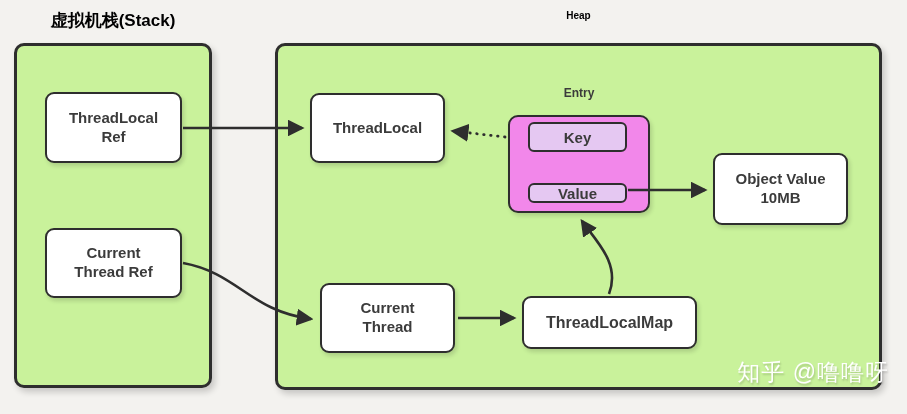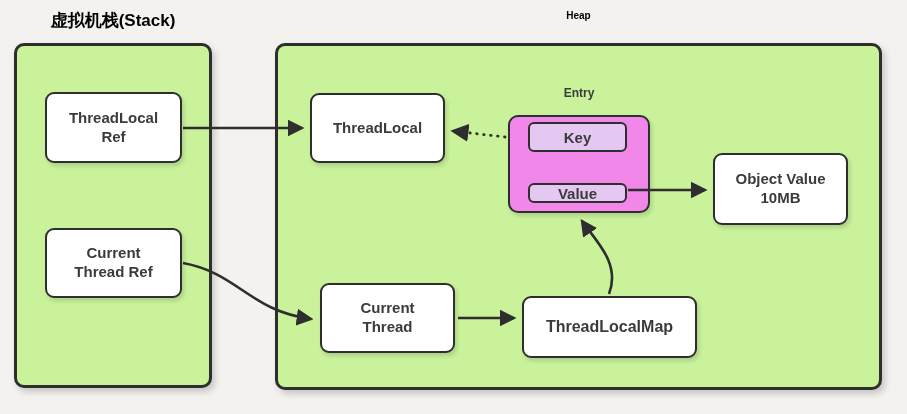--- a/index.html
+++ b/index.html
@@ -56,21 +56,21 @@
     font-size: 15px;
     line-height: 1.25;
     white-space: pre-line;
     box-shadow: 2px 3px 4px rgba(0,0,0,0.14);
   }
   .node-threadlocal-ref     { left: 45px;  top: 92px;  width: 137px; height: 71px; }
   .node-current-thread-ref  { left: 45px;  top: 228px; width: 137px; height: 70px; }
   .node-threadlocal         { left: 310px; top: 93px;  width: 135px; height: 70px; }
   .node-object-value        { left: 713px; top: 153px; width: 135px; height: 72px; }
   .node-current-thread      { left: 320px; top: 283px; width: 135px; height: 70px; }
-  .node-threadlocalmap      { left: 522px; top: 296px; width: 175px; height: 62px; font-size: 16px; }
+  .node-threadlocalmap      { left: 522px; top: 296px; width: 175px; height: 53px; font-size: 16px; }
   .entry-title {
     position: absolute;
     left: 508px; top: 86px; width: 142px;
     text-align: center;
     font-weight: bold;
     font-size: 12px;
   }
   .entry-box {
     position: absolute;
     left: 508px; top: 115px; width: 142px; height: 98px;
@@ -153,14 +153,15 @@
       </marker>
     </defs>
     <path d="M 183 128 H 302" fill="none" stroke="#2e2e2e" stroke-width="2.6" marker-end="url(#ah)"></path>
     <path d="M 505 137 L 453 131" fill="none" stroke="#2e2e2e" stroke-width="2.8" stroke-linecap="round" stroke-dasharray="0.5 6.5" marker-end="url(#ah)"></path>
     <path d="M 628 190 H 705" fill="none" stroke="#2e2e2e" stroke-width="2.6" marker-end="url(#ah)"></path>
     <path d="M 183 263 C 238 273 250 311 311 319" fill="none" stroke="#2e2e2e" stroke-width="2.6" marker-end="url(#ah)"></path>
     <path d="M 458 318 H 514" fill="none" stroke="#2e2e2e" stroke-width="2.6" marker-end="url(#ah)"></path>
     <path d="M 609 294 C 621 263 595 240 582 221" fill="none" stroke="#2e2e2e" stroke-width="2.6" marker-end="url(#ah)"></path>
   </svg>
 
+  <div class="watermark">知乎 @噜噜呀</div>
 
 </div>
 
 </body></html>

